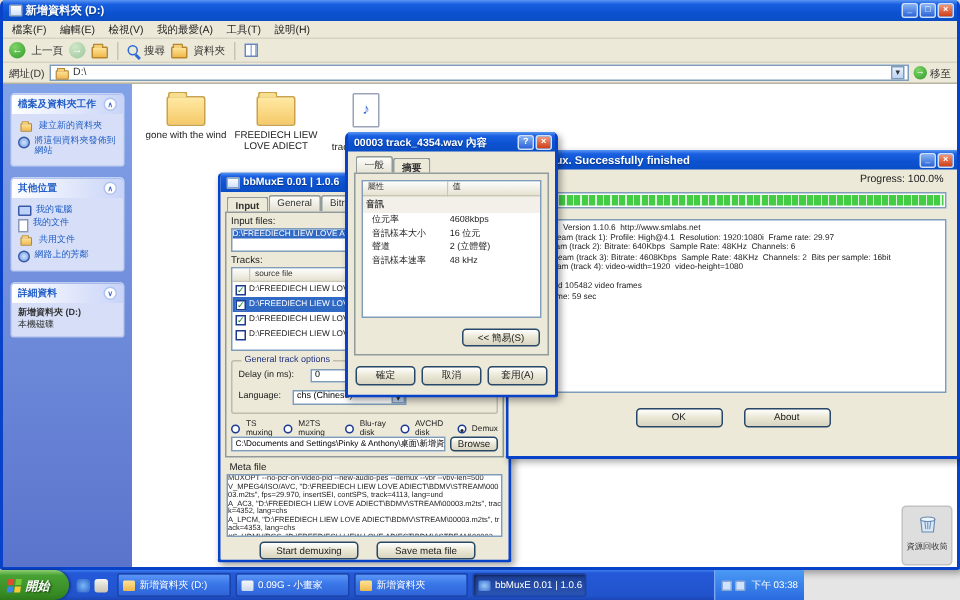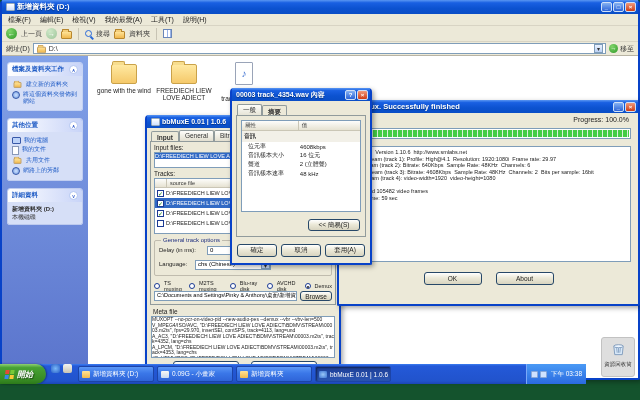--- a/index.html
+++ b/index.html
@@ -1,17 +1,17 @@
 <!DOCTYPE html>
 <html><head>
 <meta charset="utf-8">
 <style>
   *{margin:0;padding:0;box-sizing:border-box;font-family:"Liberation Sans",sans-serif;}
   html,body{width:640px;height:400px;overflow:hidden;}
-  .screen{position:relative;width:640px;height:400px;background:#14532d;overflow:hidden;}
+  .screen{position:relative;width:640px;height:400px;background:#e5e5e5;overflow:hidden;}
   .abs{position:absolute;}
   .win{position:absolute;background:#ece9d8;border:2px solid #0842c8;border-top:none;border-radius:4px 4px 2px 2px;box-shadow:2px 2px 5px rgba(0,0,0,.35);}
   .tbar{height:14px;background:linear-gradient(180deg,#5a96f2 0%,#1960e2 20%,#0c52d0 60%,#0a4ec6 100%);display:flex;align-items:center;padding:0 2px;color:#fff;}
   .ttl{font-size:7.5px;font-weight:bold;flex:1;white-space:nowrap;overflow:hidden;text-shadow:0 1px 1px #00317e;padding-left:2px;}
   .tbtn{width:11px;height:10px;margin-left:1px;border:1px solid #cfe0f8;border-radius:2px;background:linear-gradient(#86b2f2,#2a63d8);color:#fff;font-size:6px;line-height:8px;text-align:center;font-weight:bold;flex:0 0 auto;}
   .tbtn.close{background:linear-gradient(#f09a7c,#cf3c14);}
   .wicon{width:9px;height:8px;background:linear-gradient(#fff,#cfe0ff);border:1px solid #9ab;border-radius:1px;margin-left:2px;flex:0 0 auto;}
   .menu{display:flex;gap:9px;font-size:7px;height:12px;align-items:center;background:#ece9d8;border-bottom:1px solid #d8d4c4;padding:0 6px;color:#222;}
   .tools{display:flex;align-items:center;gap:4px;height:16px;background:#ece9d8;border-bottom:1px solid #d8d4c4;padding:0 4px;font-size:7px;color:#333;}
   .cir{width:11px;height:11px;border-radius:50%;background:radial-gradient(circle at 35% 30%,#7fd46a,#2f9a28);color:#fff;font-size:7px;line-height:11px;text-align:center;flex:0 0 auto;}
@@ -52,21 +52,21 @@
   .trow{display:flex;align-items:center;height:10px;font-size:5.5px;gap:2px;padding:0 2px;color:#222;}
   .trow.sel{background:#316ac5;color:#fff;}
   .tfile{flex:1;overflow:hidden;white-space:nowrap;text-overflow:ellipsis;}
   .tcod{width:26px;flex:0 0 auto;overflow:hidden;white-space:nowrap;}
   .thead{display:flex;height:9px;font-size:5.5px;color:#333;}
   .hcell{background:linear-gradient(#fdfdfb,#e6e2d2);border-right:1px solid #cac6b6;border-bottom:1px solid #cac6b6;padding:0 3px;line-height:9px;}
   .gbox{position:absolute;border:1px solid #c0bcae;border-radius:2px;}
   .gleg{position:absolute;top:-4px;left:6px;background:#ece9d8;padding:0 2px;font-size:6px;color:#203080;}
   .pre{white-space:pre-wrap;word-break:break-all;font-family:"Liberation Sans",sans-serif;}
   .pfill{height:100%;width:100%;background:repeating-linear-gradient(90deg,#44cc44 0 4px,#d8f2d8 4px 5px);}
-  .tkbar{position:absolute;left:0;top:364px;width:586px;height:20px;background:linear-gradient(180deg,#3d7ef0 0%,#2459d8 10%,#2153cc 85%,#1b46b4 100%);z-index:10;display:flex;}
+  .tkbar{position:absolute;left:0;top:380px;width:536px;height:20px;background:linear-gradient(180deg,#3d7ef0 0%,#2459d8 10%,#2153cc 85%,#1b46b4 100%);z-index:10;display:flex;align-items:center;}
   .start{width:46px;height:20px;border-radius:0 10px 10px 0;background:linear-gradient(180deg,#8fd072 0%,#47a233 18%,#378a23 80%,#2c7a1a 100%);display:flex;align-items:center;gap:3px;padding:0 8px 0 5px;box-shadow:1px 0 2px rgba(0,0,0,.4);}
   .start span.stxt{color:#fff;font-size:8px;font-weight:bold;font-style:italic;text-shadow:1px 1px 1px #1a4a10;}
   .flag{width:9px;height:9px;display:grid;grid-template-columns:1fr 1fr;grid-template-rows:1fr 1fr;gap:1px;transform:skewX(-8deg);}
   .flag i{display:block;}
   .ql{width:9px;height:9px;border-radius:2px;flex:0 0 auto;}
   .tkb{position:absolute;top:2px;height:16px;width:76px;border-radius:2px;background:linear-gradient(180deg,#5b97f7,#3a77e8 45%,#2f64d8);border:1px solid #1c44a8;color:#fff;font-size:6.5px;display:flex;align-items:center;gap:3px;padding:0 3px;overflow:hidden;white-space:nowrap;}
   .tkb.active{background:linear-gradient(180deg,#1d3f96,#2a55b4);box-shadow:inset 1px 1px 2px rgba(0,0,0,.45);}
   .tkico{width:8px;height:7px;border-radius:1px;flex:0 0 auto;}
   .tray{position:absolute;right:0;top:0;height:20px;width:60px;background:linear-gradient(180deg,#4a9af5,#2a6ae0);border-left:1px solid #7aa8f8;display:flex;align-items:center;gap:2px;padding:0 4px;}
   .trico{width:7px;height:7px;border-radius:1px;background:#cfe2ff;border:1px solid #8aa8d8;flex:0 0 auto;}

